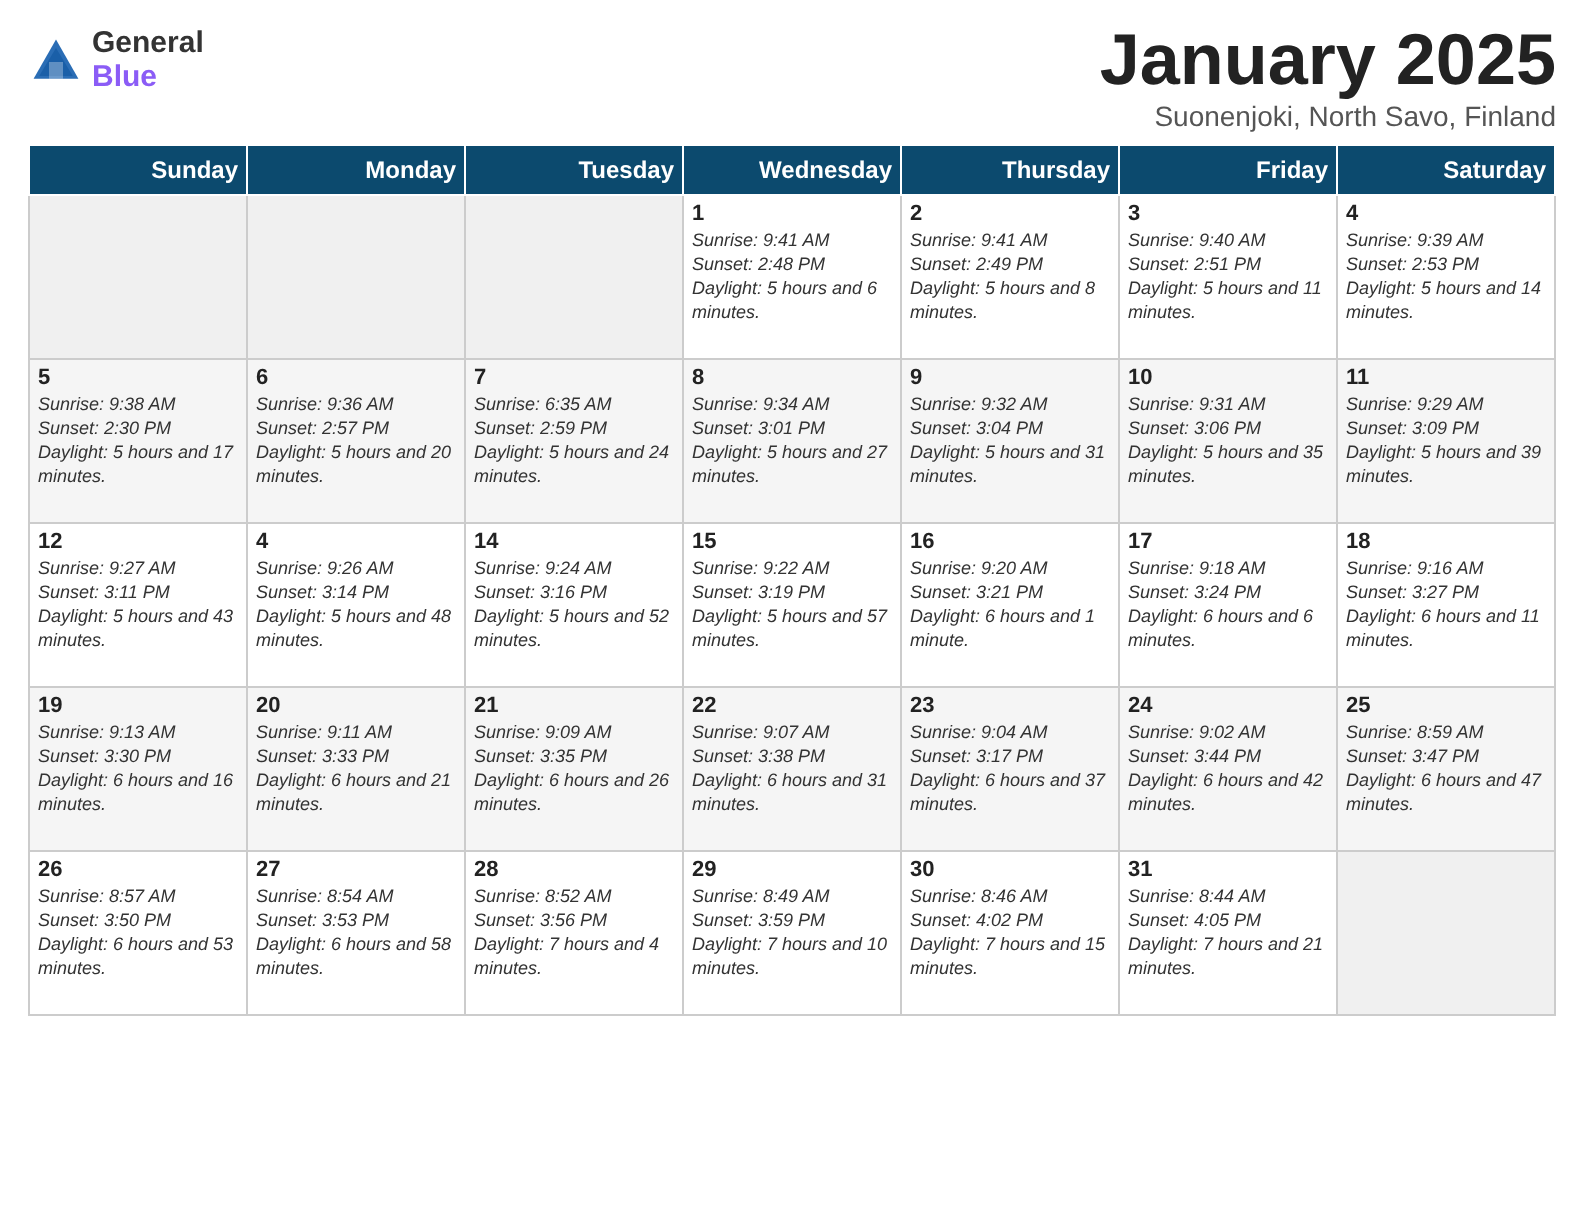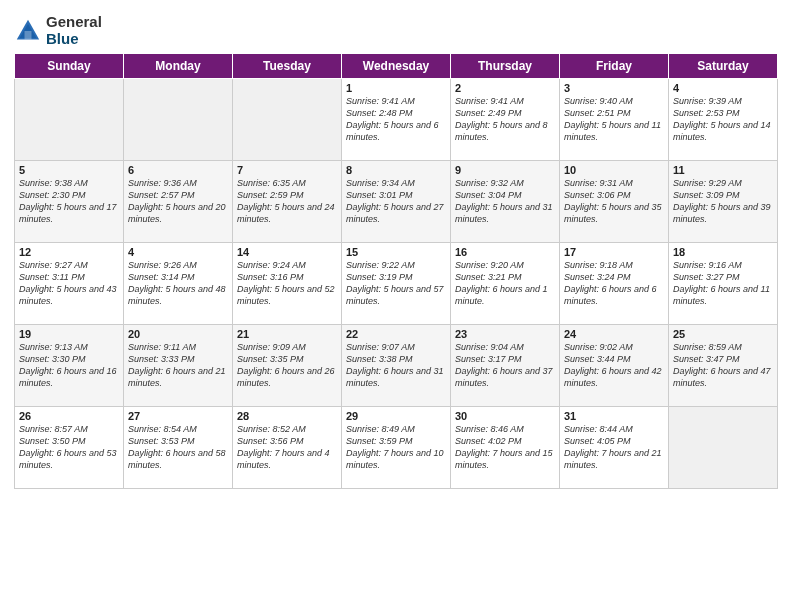--- a/index.html
+++ b/index.html
@@ -32,21 +32,21 @@
       line-height: 1.1;
     }
     .logo-general {
       font-size: 15px;
       font-weight: bold;
       color: #333;
     }
     .logo-blue {
       font-size: 15px;
       font-weight: bold;
-      color: #0c4a6e;
+      color: #8b5cf6;
     }
     .logo-icon {
       width: 28px;
       height: 28px;
     }
     .title-block {
       text-align: right;
     }
     .month-title {
       font-size: 36px;
@@ -57,26 +57,26 @@
     .location-title {
       font-size: 14px;
       color: #555;
     }
     .calendar {
       width: 100%;
       border-collapse: collapse;
       table-layout: fixed;
     }
     .calendar th {
-      background: #701a75;
+      background: #0c4a6e;
       color: #fff;
       font-size: 12px;
       font-weight: bold;
       padding: 5px 4px;
-      text-align: center;
+      text-align: right;
       border: 1px solid #fff;
     }
     .calendar td {
       border: 1px solid #ccc;
       vertical-align: top;
       padding: 3px 4px;
       font-size: 9.5px;
       color: #222;
       background: #fff;
       height: 82px;
@@ -108,20 +108,24 @@
     <div class="logo">
       <svg class="logo-icon" viewBox="0 0 40 40" xmlns="http://www.w3.org/2000/svg">
         <polygon points="20,4 36,32 4,32" fill="#2a6db5"></polygon>
         <polygon points="20,10 32,30 8,30" fill="#1a5fa8"></polygon>
         <rect x="15" y="20" width="10" height="12" fill="#fff" opacity="0.3"></rect>
       </svg>
       <div class="logo-text">
         <span class="logo-general">General</span>
         <span class="logo-blue">Blue</span>
       </div>
+    </div>
+    <div class="title-block">
+      <div class="month-title">January 2025</div>
+      <div class="location-title">Suonenjoki, North Savo, Finland</div>
     </div>
   </div>
 
   <table class="calendar">
     <thead>
       <tr>
         <th>Sunday</th>
         <th>Monday</th>
         <th>Tuesday</th>
         <th>Wednesday</th>

